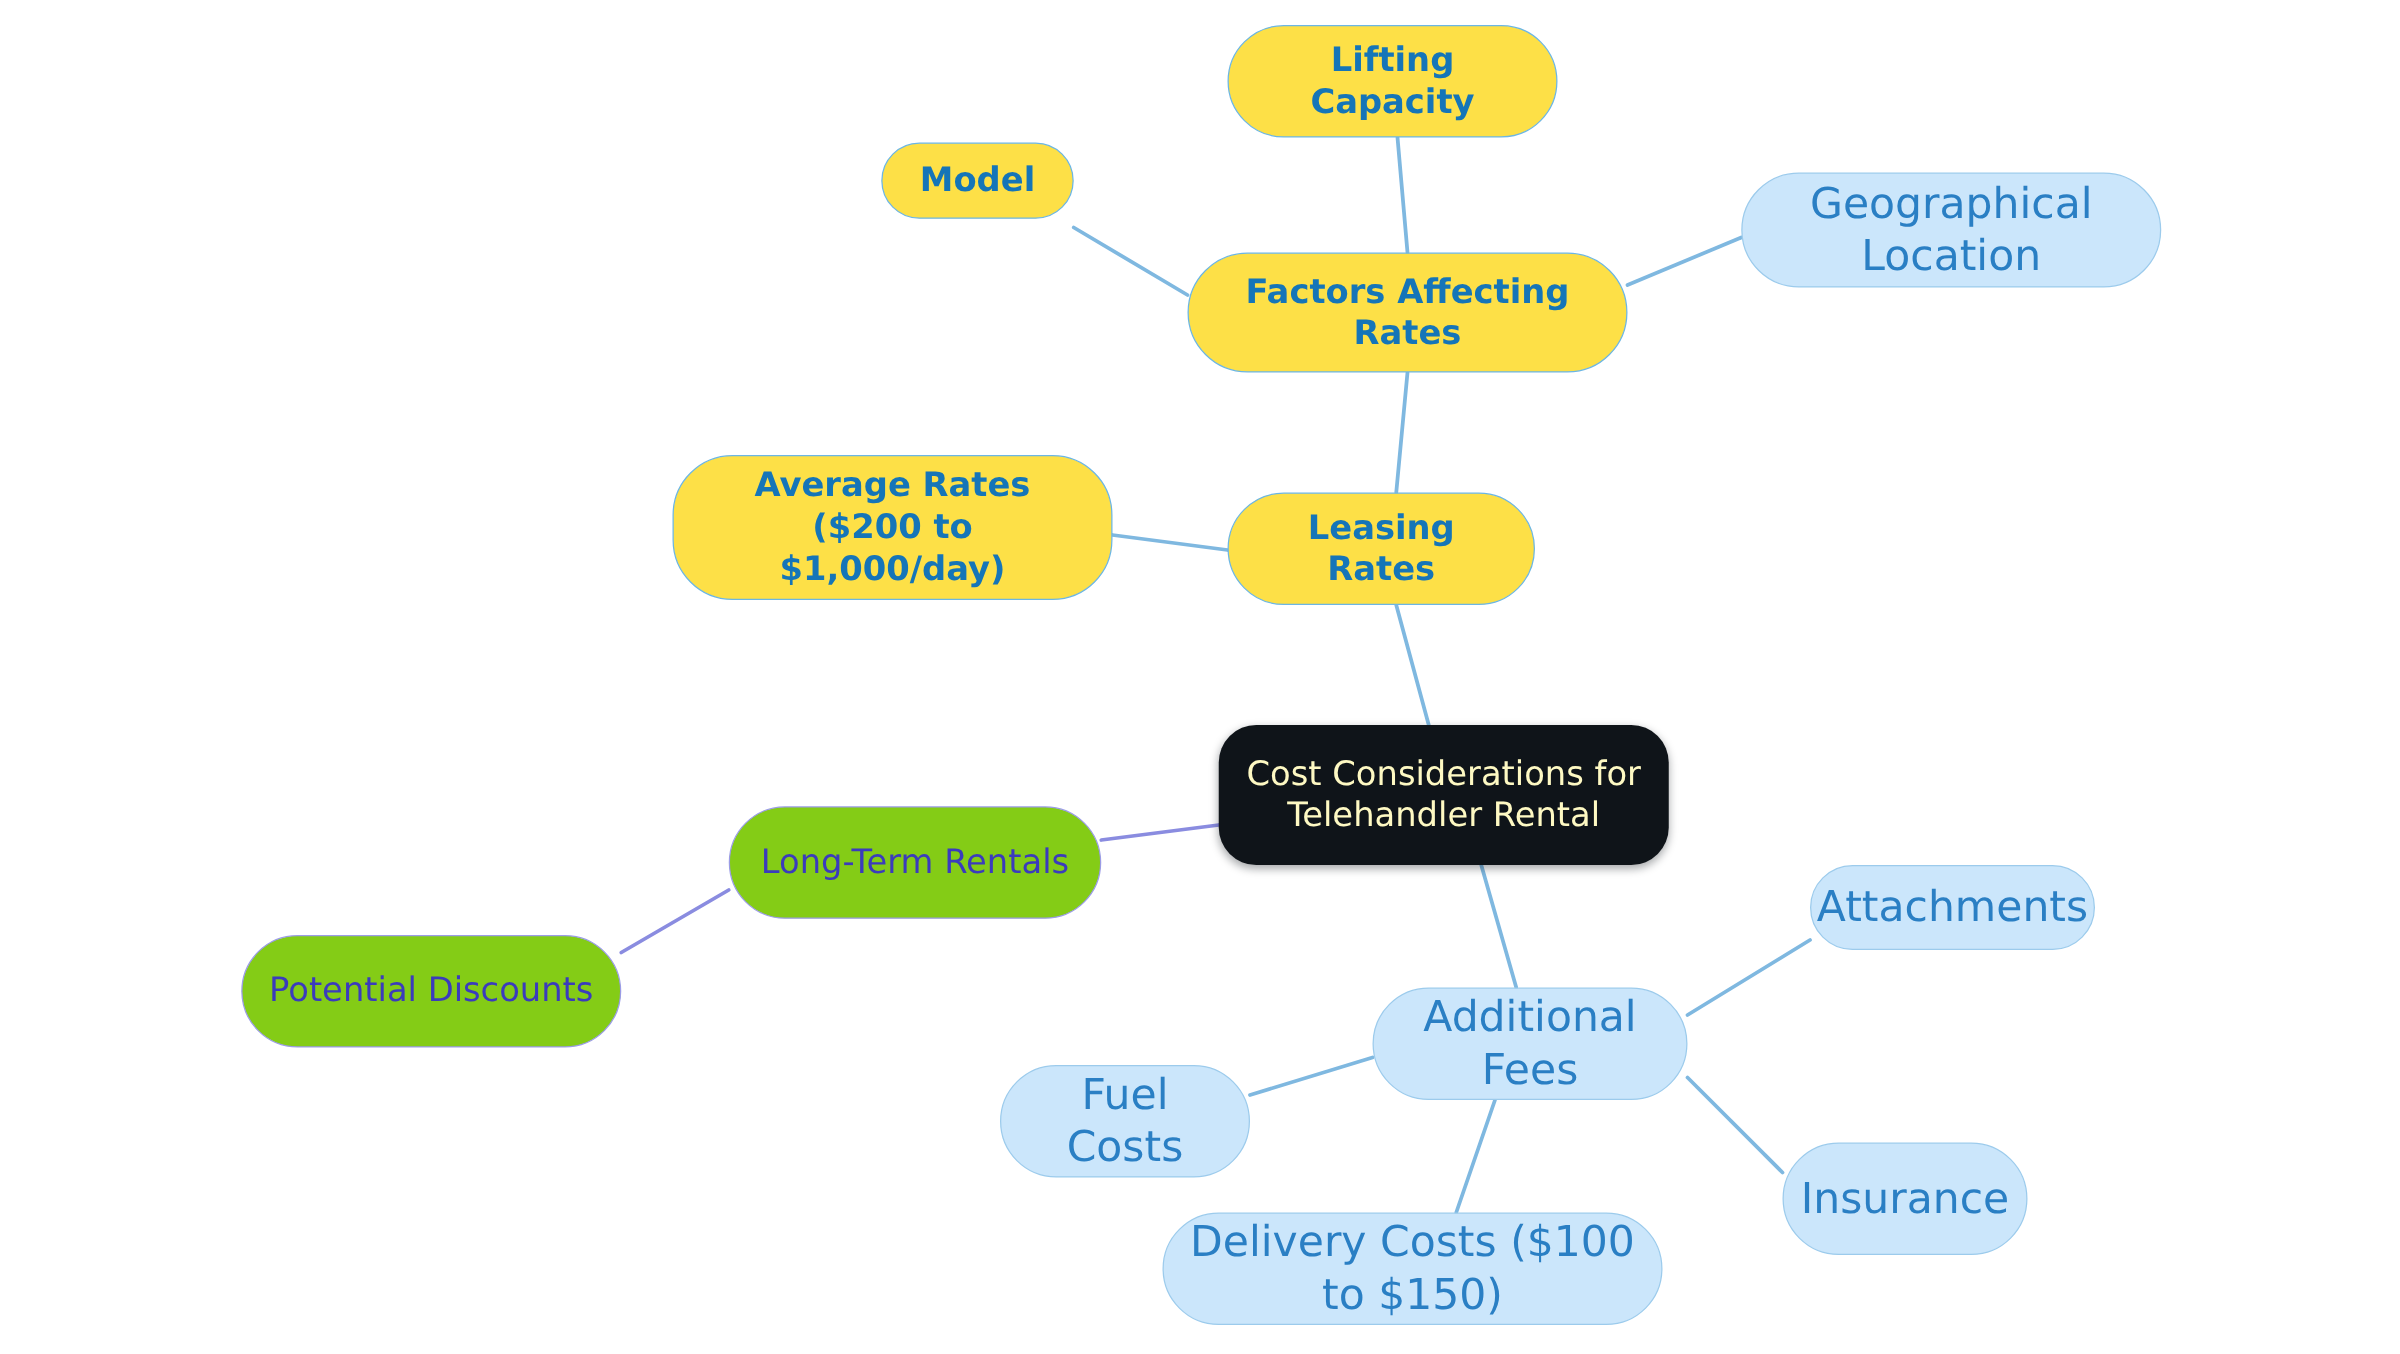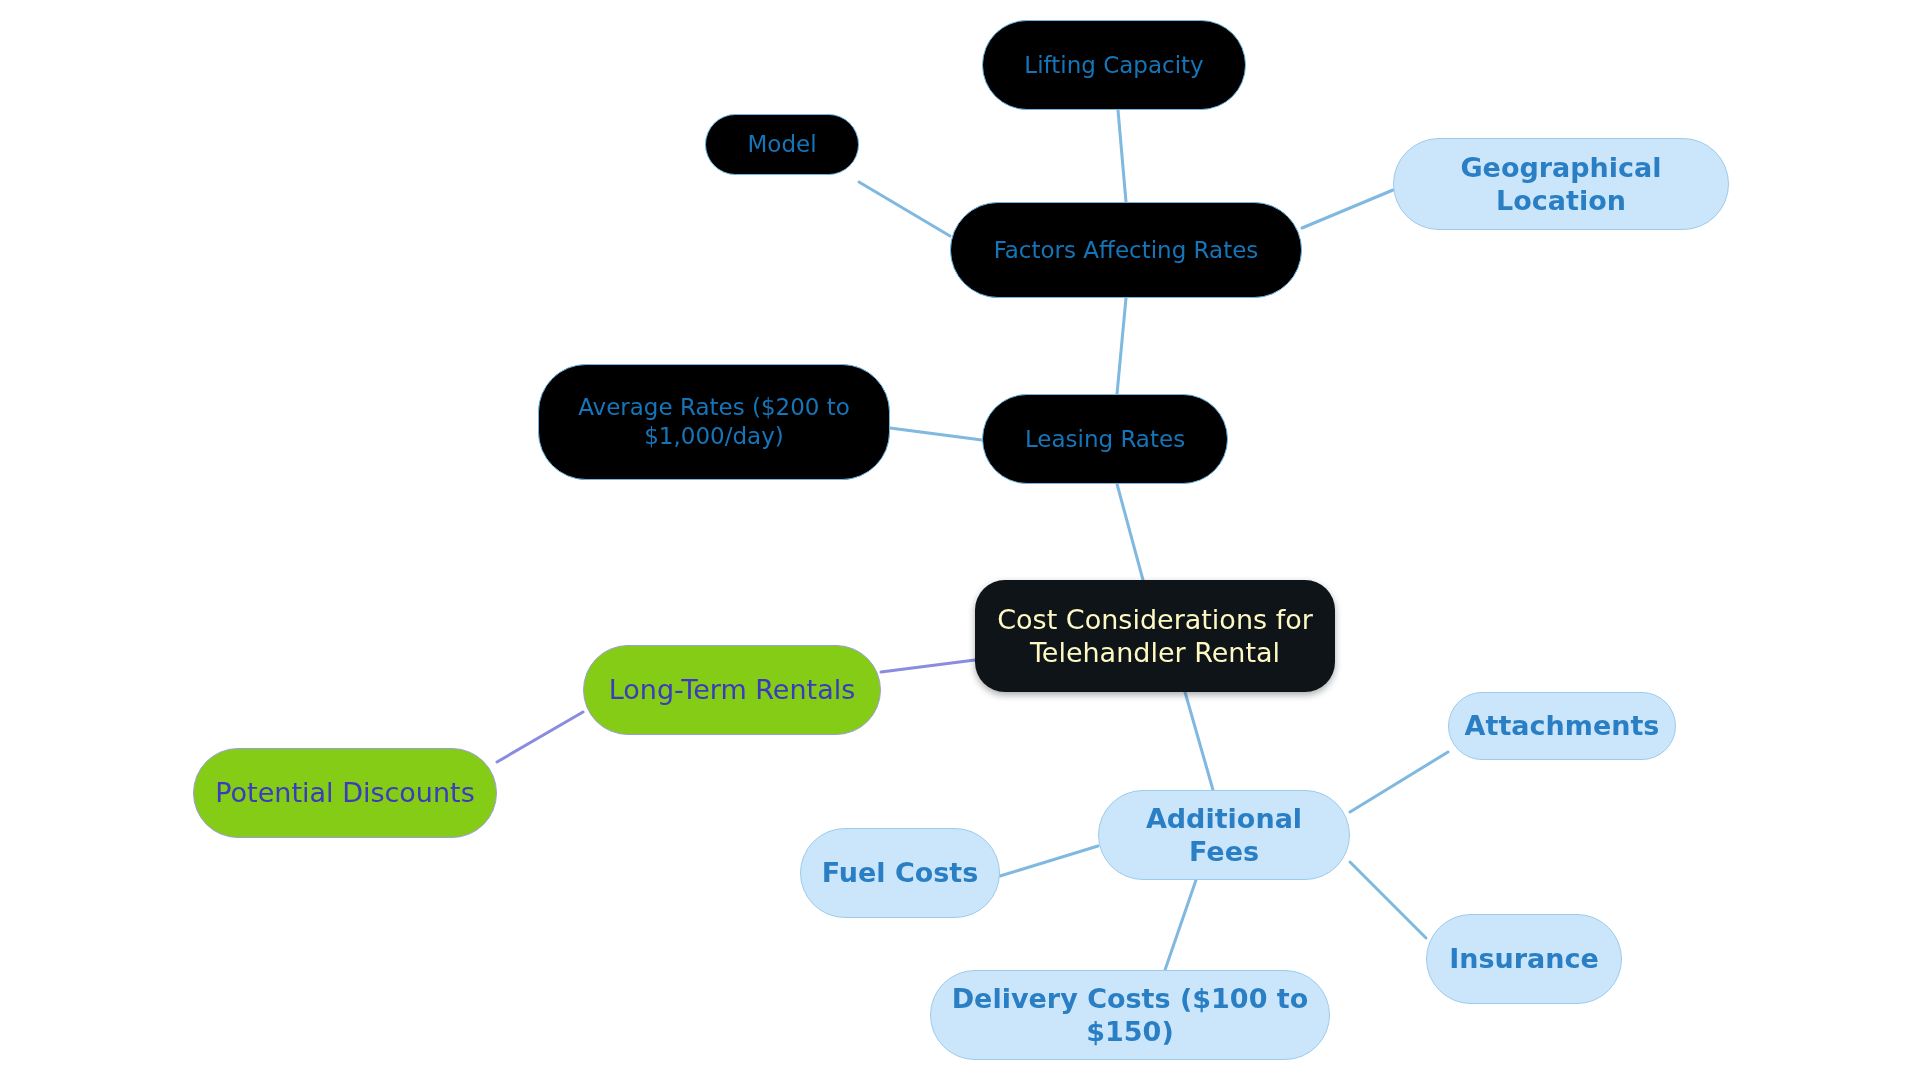--- a/index.html
+++ b/index.html
@@ -41,31 +41,31 @@
   }
   .node.root {
     background: #0f1419;
     color: #fef9c3;
     border: none;
     border-radius: 30px;
     font-size: 27px;
     box-shadow: 0 3px 7px rgba(10,14,20,0.35);
   }
   .node.blue-a {
-    background: #000000;
+    background: #fde047;
     border: 1.6px solid #6cb6e4;
     color: #1575b8;
-    font-size: 23px;
+    font-size: 27px;
+    font-weight: bold;
   }
   .node.blue-b {
     background: #cbe6fb;
     border: 1.6px solid #9ccbec;
     color: #2a7fc4;
-    font-size: 27px;
-    font-weight: bold;
+    font-size: 34px;
   }
   .node.purple {
     background: #84cc16;
     border: 1.6px solid #9b9ce6;
     color: #3b3bbd;
     font-size: 27px;
   }
 </style>
 </head>
 <body>
@@ -94,16 +94,16 @@
       <div class="node blue-a" style="left: 705px; top: 114px; width: 154px; height: 61px;">Model</div>
       <div class="node blue-b" style="left: 1393px; top: 138px; width: 336px; height: 92px;">Geographical Location</div>
       <div class="node blue-a" style="left: 982px; top: 394px; width: 246px; height: 90px;">Leasing Rates</div>
       <div class="node blue-a" style="left: 538px; top: 364px; width: 352px; height: 116px;">Average Rates ($200 to
 $1,000/day)</div>
       <div class="node purple" style="left: 583px; top: 645px; width: 298px; height: 90px;">Long-Term Rentals</div>
       <div class="node purple" style="left: 193px; top: 748px; width: 304px; height: 90px;">Potential Discounts</div>
       <div class="node blue-b" style="left: 1098px; top: 790px; width: 252px; height: 90px;">Additional Fees</div>
       <div class="node blue-b" style="left: 1448px; top: 692px; width: 228px; height: 68px;">Attachments</div>
       <div class="node blue-b" style="left: 1426px; top: 914px; width: 196px; height: 90px; text-align: right;">Insurance</div>
-      <div class="node blue-b" style="left: 800px; top: 828px; width: 200px; height: 90px;">Fuel Costs</div>
+      <div class="node blue-b" style="left: 800px; top: 852px; width: 200px; height: 90px;">Fuel Costs</div>
       <div class="node blue-b" style="left: 930px; top: 970px; width: 400px; height: 90px;">Delivery Costs ($100 to $150)</div>
     </div>
 </div>
 
 </body></html>

